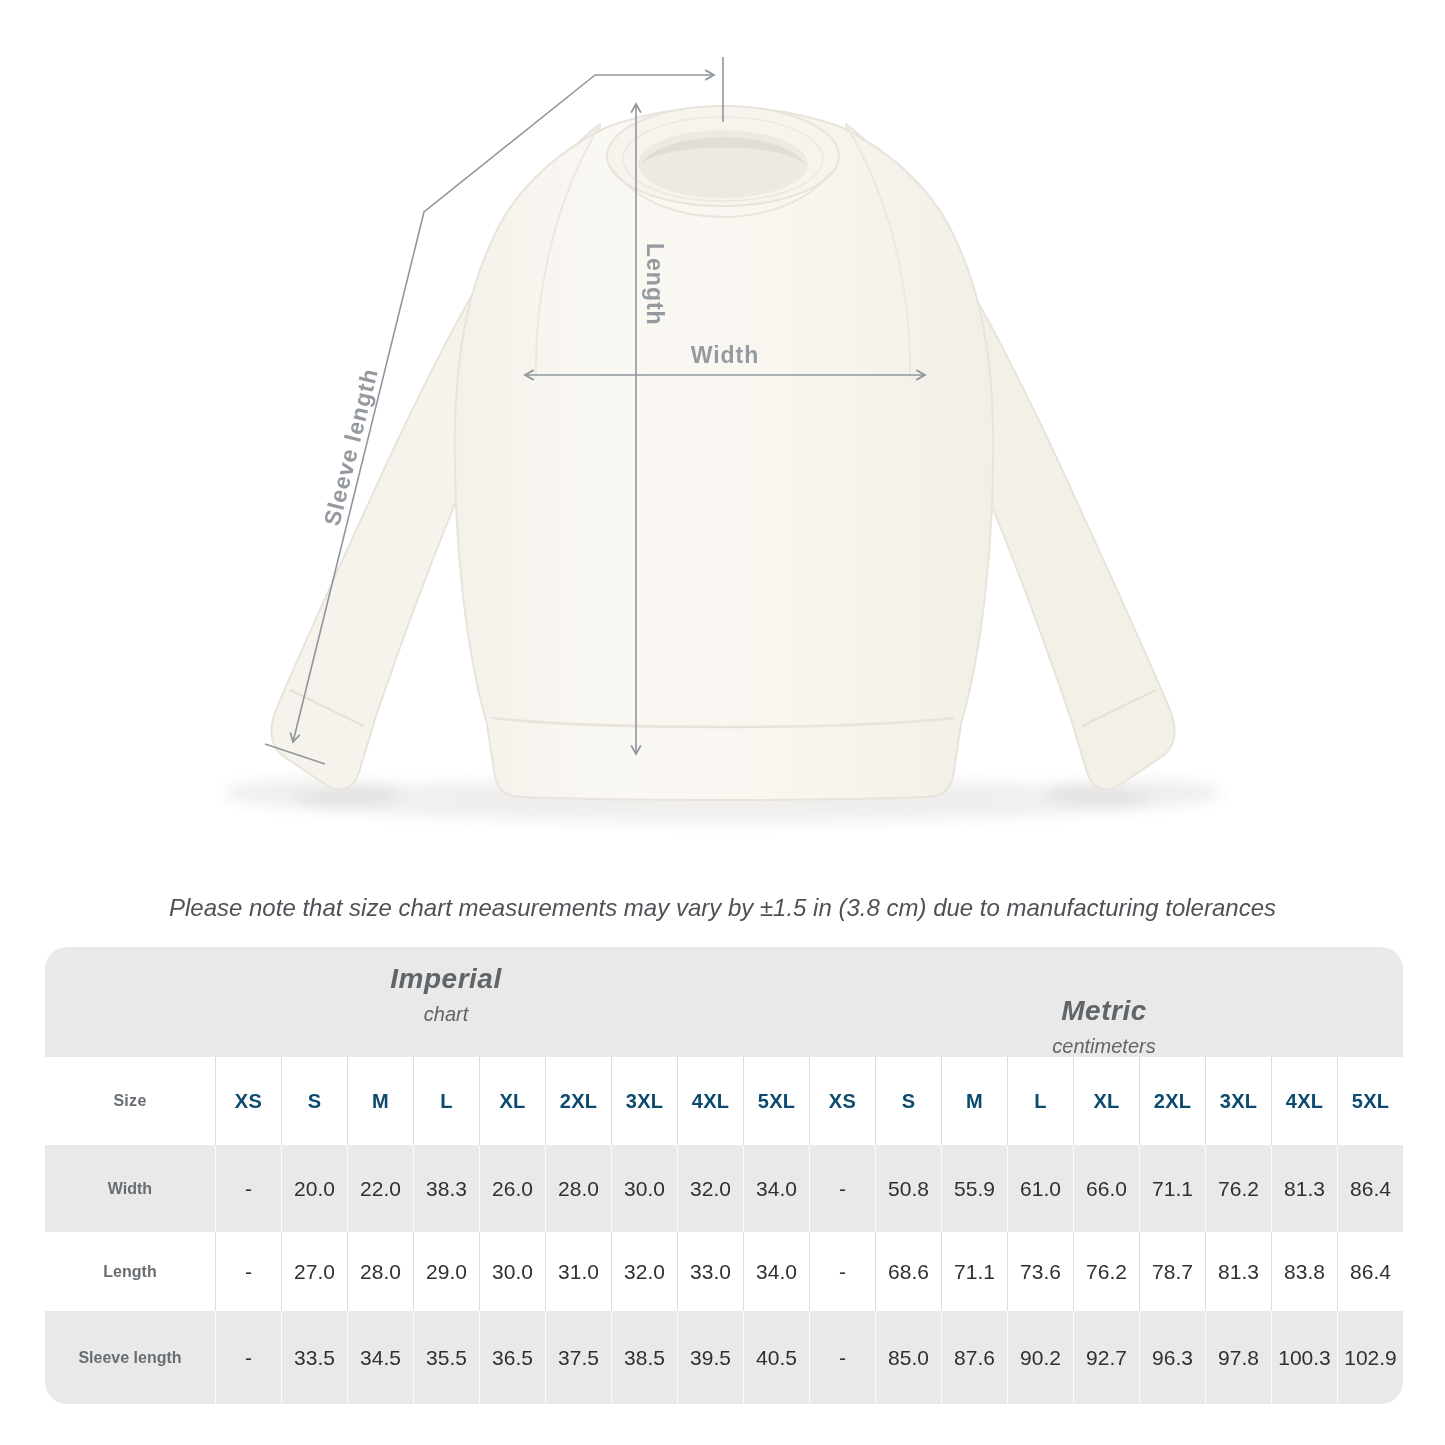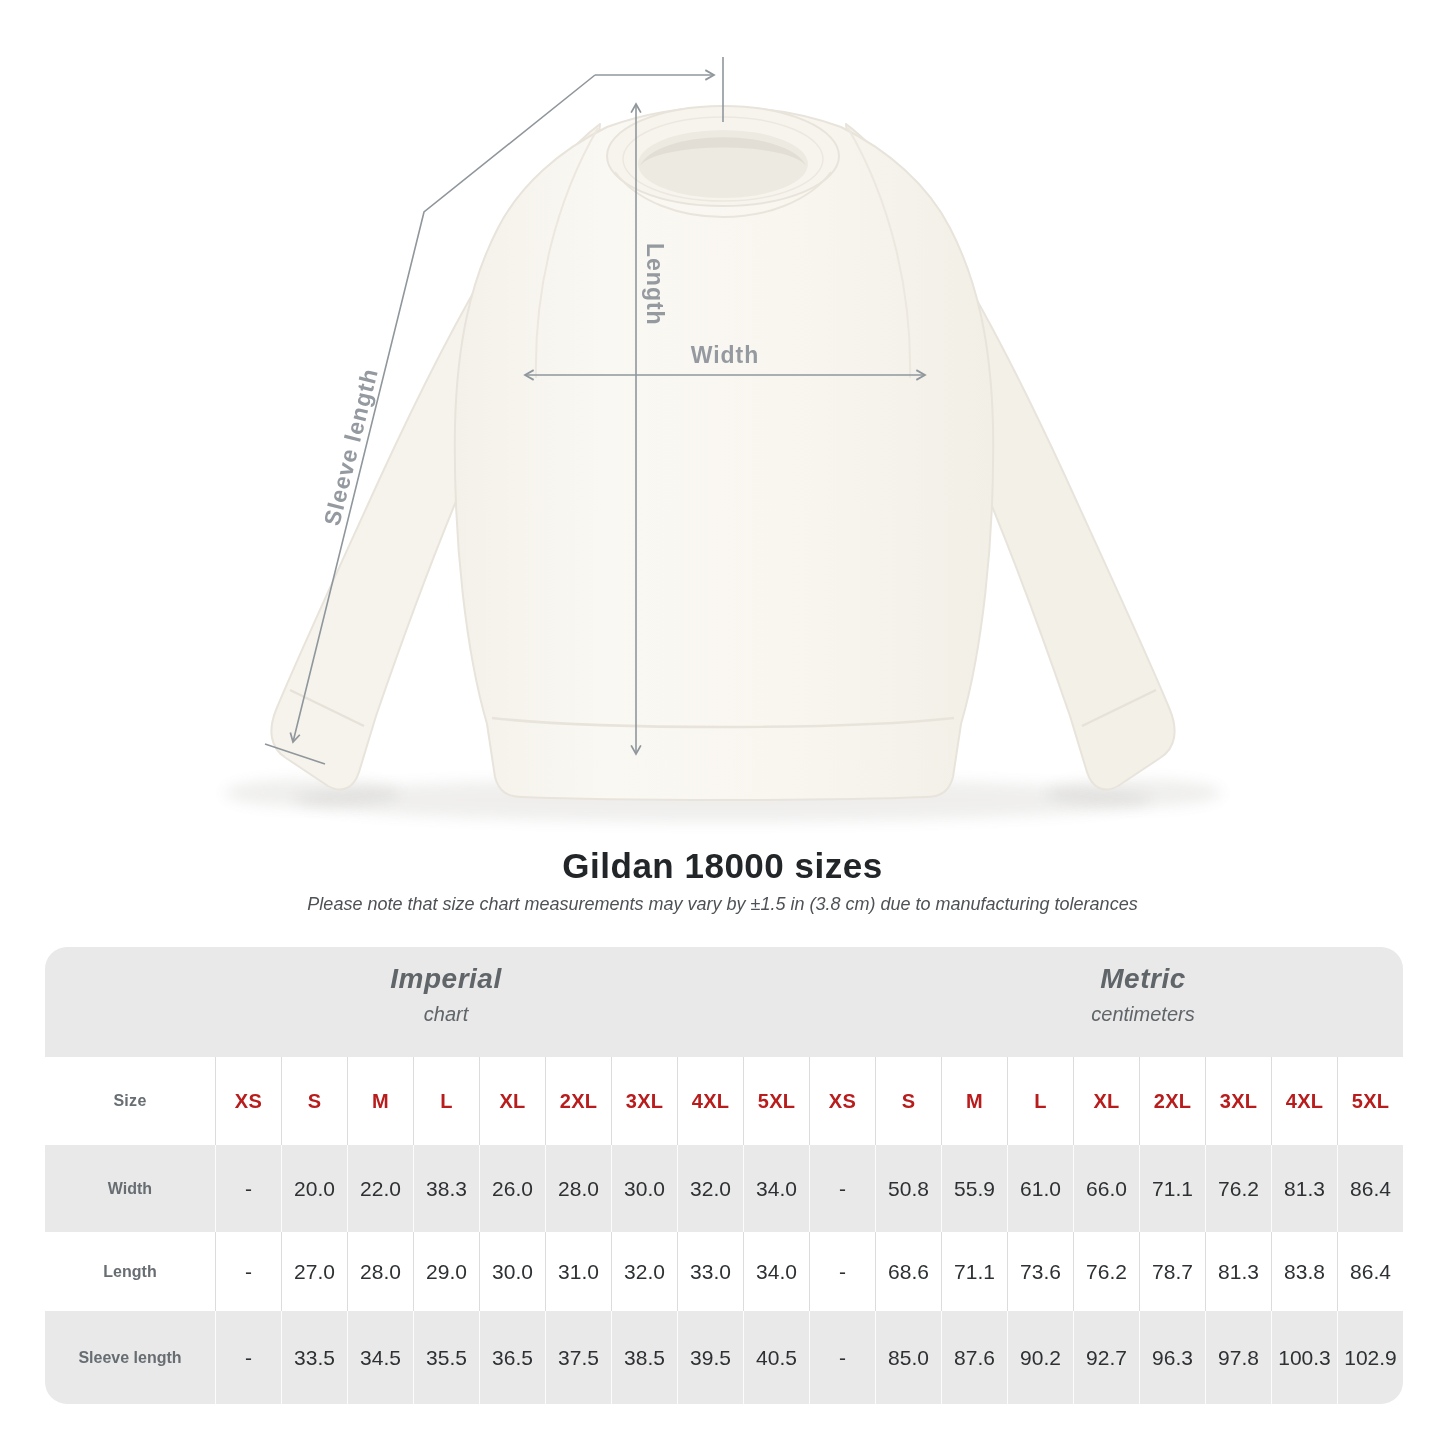--- a/index.html
+++ b/index.html
@@ -2,35 +2,35 @@
 <html><head>
 <meta charset="utf-8">
 <style>
   html,body{margin:0;padding:0;background:#ffffff;}
   .page{position:relative;width:1445px;height:1445px;background:#ffffff;overflow:hidden;
         font-family:"Liberation Sans", sans-serif;}
   .hero{position:absolute;top:0;left:0;}
   .page-title{position:absolute;top:846px;left:0;width:100%;text-align:center;margin:0;
         font-size:35px;font-weight:bold;color:#232629;letter-spacing:.5px;}
   .page-subtitle{position:absolute;top:894px;left:0;width:100%;text-align:center;margin:0;
-        font-size:18px;font-style:italic;color:#4e5256;}
+        font-size:24px;font-style:italic;color:#4e5256;}
   .size-table{position:absolute;top:947px;left:45px;width:1358px;border-radius:22px;overflow:hidden;
         background:#ffffff;}
   .band{position:relative;height:110px;background:#e9e9e9;}
   .unit-group{position:absolute;top:16px;transform:translateX(-50%);text-align:center;color:#5f6569;}
   .unit-group .uname{font-size:28px;font-weight:bold;font-style:italic;letter-spacing:.5px;}
   .unit-group .usub{font-size:20px;font-style:italic;margin-top:8px;}
   .ug-imperial{left:401px;}
-  .ug-metric{left:1098px;}
+  .ug-metric{left:1059px;margin-top:32px;}
   .grid{display:grid;grid-template-columns:170px repeat(18,1fr);
         grid-template-rows:88px 87px 79px 93px;}
   .cell{display:flex;align-items:center;justify-content:center;
         font-size:21px;color:#2e3133;background:#ffffff;}
   .cell.sep{border-left:1px solid #dcdcdc;}
-  .cell.head{font-weight:bold;font-size:20px;color:#b91c1c;letter-spacing:.3px;}
+  .cell.head{font-weight:bold;font-size:20px;color:#0c4a6e;letter-spacing:.3px;}
   .cell.lab{font-weight:bold;font-size:16px;color:#676d72;}
   .cell.g{background:#e9e9e9;}
   .cell.g.sep{border-left:1px solid rgba(255,255,255,0.85);}
 </style>
 </head>
 <body>
 
 <div class="page">
 
   <svg class="hero" width="1445" height="845" viewBox="0 0 1445 845">
@@ -113,21 +113,20 @@
       <line x1="636" y1="104" x2="636" y2="754" marker-start="url(#arr)" marker-end="url(#arr)"></line>
       <line x1="525" y1="375" x2="925" y2="375" marker-start="url(#arr)" marker-end="url(#arr)"></line>
     </g>
     <g font-family="Liberation Sans, sans-serif" font-size="23" font-weight="bold" fill="#949aa0" letter-spacing="1">
       <text x="725" y="363" text-anchor="middle">Width</text>
       <text transform="translate(647,243) rotate(90)">Length</text>
       <text transform="translate(339,527) rotate(-76)">Sleeve length</text>
     </g>
   </svg>
 
-  <h1 class="page-title">Gildan 18000 sizes</h1>
   <p class="page-subtitle">Please note that size chart measurements may vary by ±1.5 in (3.8 cm) due to manufacturing tolerances</p>
 
   <div class="size-table">
     <div class="band">
       <div class="unit-group ug-imperial">
         <div class="uname">Imperial</div>
         <div class="usub">chart</div>
       </div>
       <div class="unit-group ug-metric">
         <div class="uname">Metric</div>

